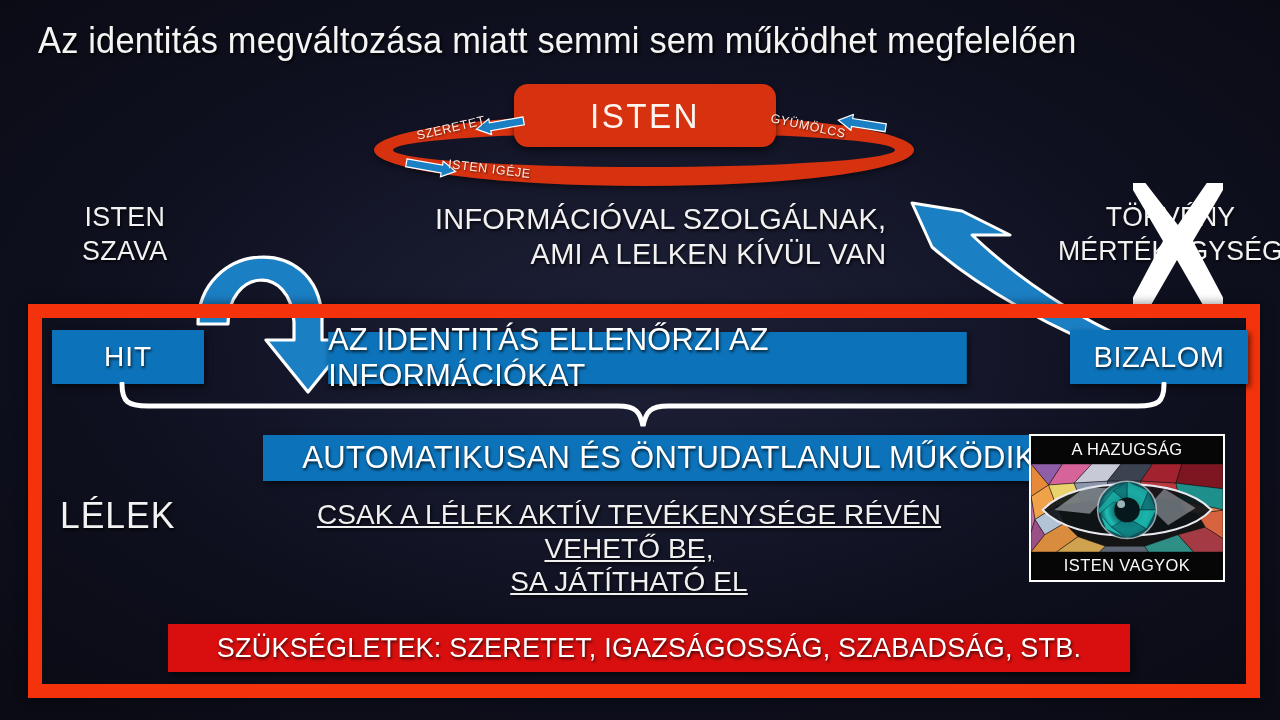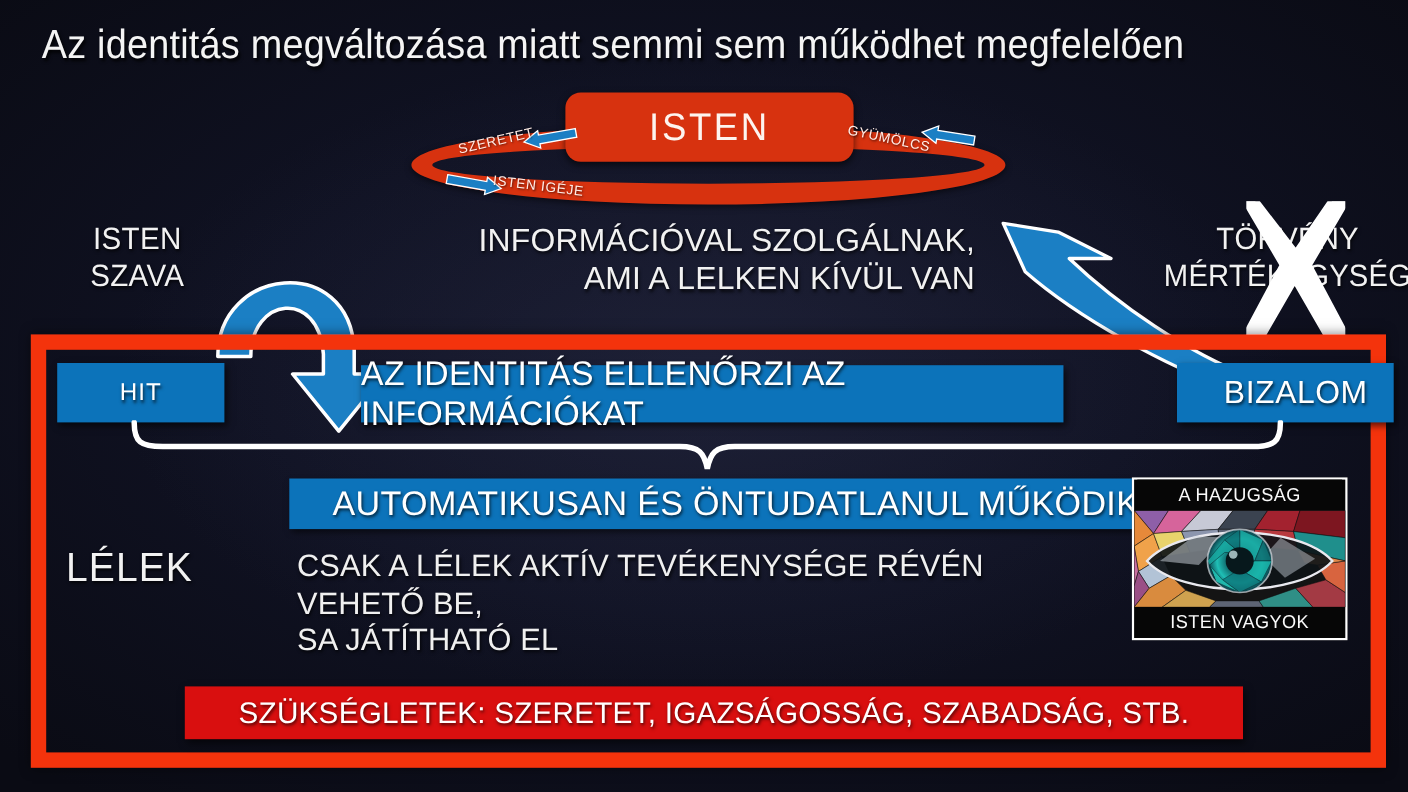--- a/index.html
+++ b/index.html
@@ -102,41 +102,42 @@
   }
 
   
   .bluebox{
     position:absolute;background:#0c73ba;
     display:flex;align-items:center;justify-content:center;
     color:#ffffff;
     text-shadow:1px 2px 3px rgba(0,0,0,.75);
     box-shadow:2px 3px 6px rgba(0,0,0,.6);
   }
-  #box-hit{left:52px;top:330px;width:152px;height:54px;font-size:22px;letter-spacing:1px;}
-  #box-bizalom{left:1070px;top:330px;width:178px;height:54px;font-size:29px;letter-spacing:.5px;padding-left:19px;}
+  #box-hit{left:52px;top:330px;width:152px;height:54px;font-size:28px;letter-spacing:1px;}
+  #box-bizalom{left:1070px;top:330px;width:178px;height:54px;font-size:29px;letter-spacing:.5px;}
   #box-identitas{left:325px;top:332px;width:645px;height:52px;font-size:31px;letter-spacing:.3px;transform:scaleX(.99);}
   #box-auto{left:263px;top:435px;width:812px;height:46px;font-size:31px;letter-spacing:.3px;}
 
   
   #brace{position:absolute;left:118px;top:382px;width:1050px;height:46px;}
 
   
   #lelek{
     left:60px;top:495px;font-size:37px;letter-spacing:1px;
     text-shadow:1px 2px 3px rgba(0,0,0,.8);
     transform:scaleX(.96);transform-origin:left top;
   }
 
   
   #csak-text{
-    left:270px;top:498px;width:718px;text-align:left;line-height:1.2;
+    left:270px;top:498px;width:718px;text-align:center;line-height:1.2;
     font-size:28px;letter-spacing:.1px;white-space:pre-line;
     text-shadow:1px 2px 3px rgba(0,0,0,.8);
     color:#f0f0f0;
+    text-decoration:underline;
   }
 
   
   #eye-card{
     position:absolute;left:1029px;top:434px;width:196px;height:148px;
     background:#050505;border:2px solid #ffffff;box-sizing:border-box;
     display:flex;flex-direction:column;
   }
   .eye-cap{
     color:#fafafa;font-size:17px;text-align:center;letter-spacing:.4px;

